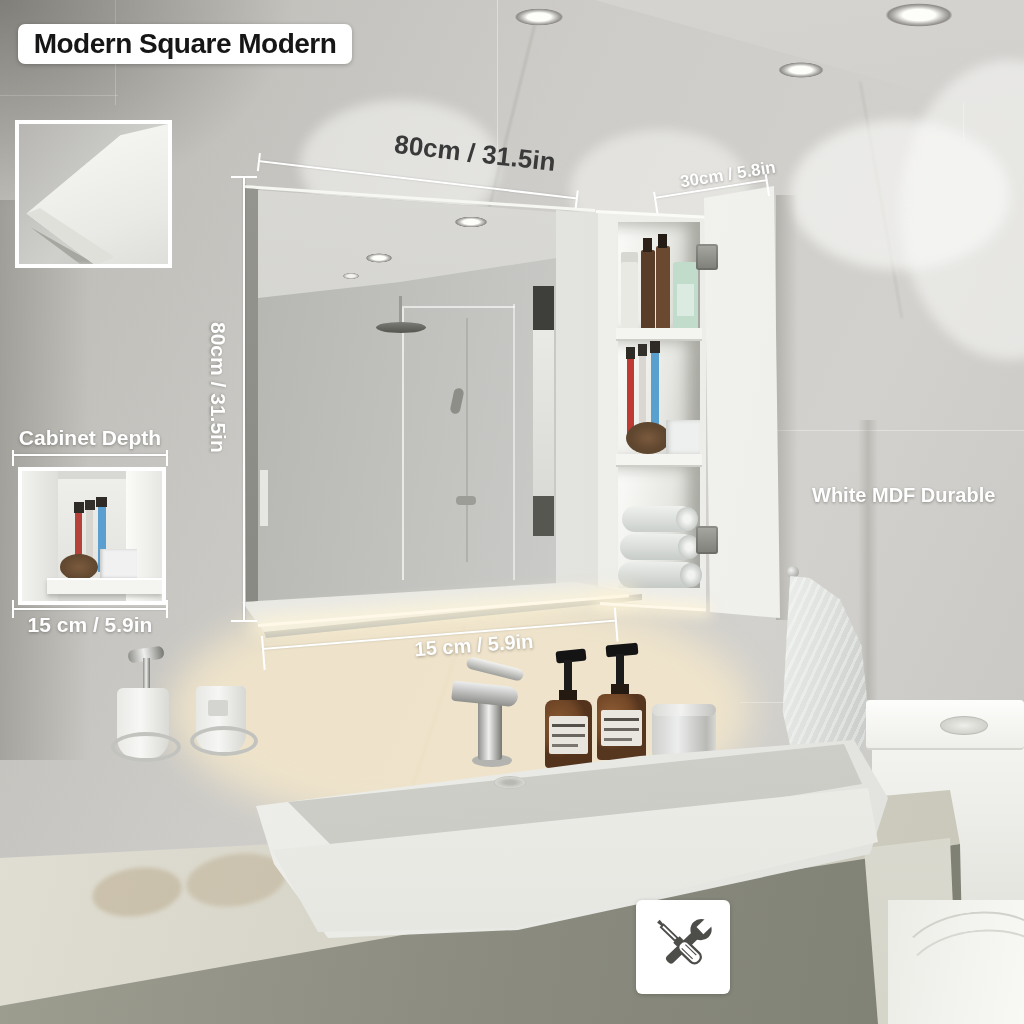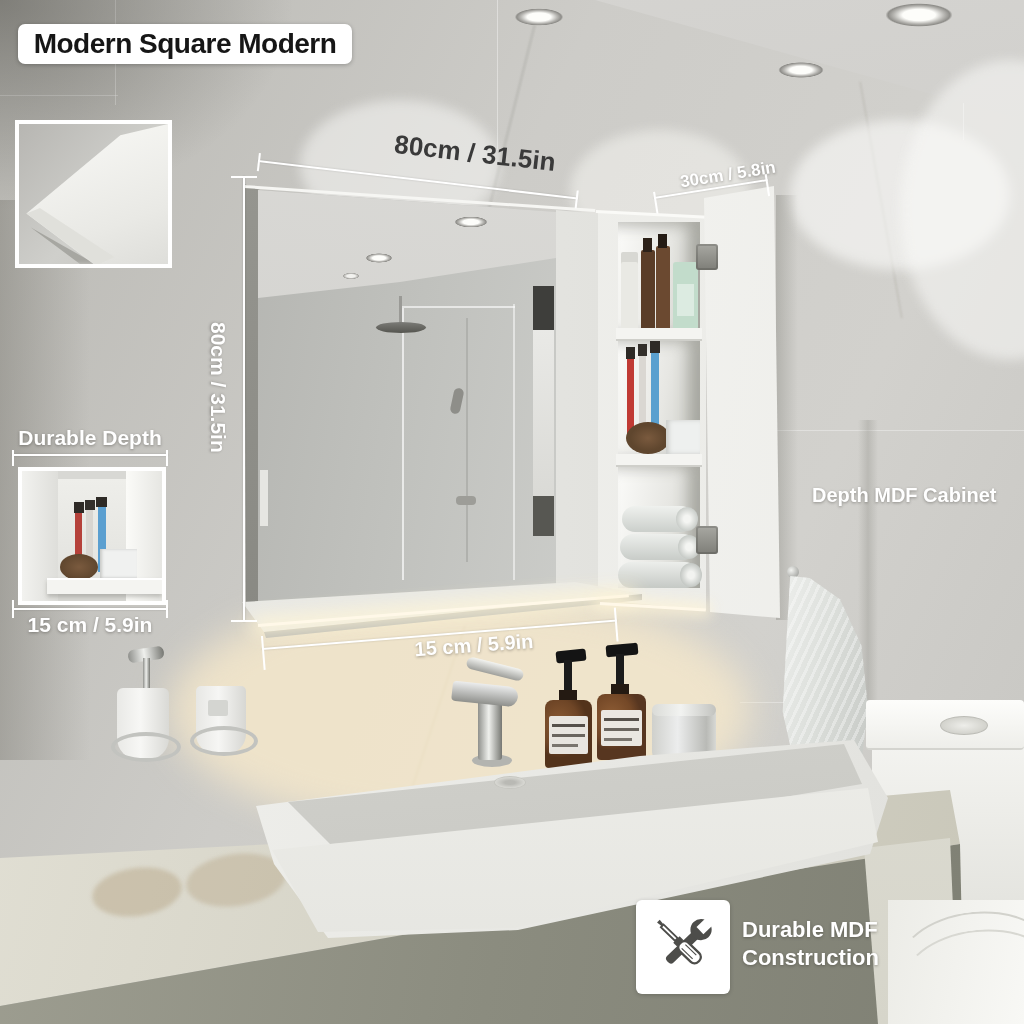--- a/index.html
+++ b/index.html
@@ -179,21 +179,21 @@
   <div class="poly" style="clip-path:polygon(288px 802px,844px 744px,862px 784px,540px 838px,330px 844px);background:linear-gradient(175deg,#e6e6e2,#cfcfca 70%,#c4c4bf);"></div>
   <div class="abs" style="left:494px;top:776px;width:30px;height:11px;border-radius:50%;background:radial-gradient(closest-side,#b9b9b4 35%,#d9d9d4);border:1px solid #c6c6c0;"></div>
   <div class="poly" style="clip-path:polygon(272px 850px,868px 788px,878px 842px,514px 928px,318px 932px);background:linear-gradient(180deg,#fcfcfa,#f0f0ec 60%,#e4e4df);"></div>
 
   <div class="abs" style="left:15px;top:120px;width:157px;height:148px;border:4px solid #fff;box-sizing:border-box;background:linear-gradient(130deg,#b7b6b2,#cfcfcb 55%,#c5c4c0);overflow:hidden;">
     <div class="abs" style="left:0;top:0;width:100%;height:100%;clip-path:polygon(3% 70%,46% 104%,58% 104%,8% 74%);background:rgba(110,110,102,.4);filter:blur(2px);"></div>
     <div class="abs" style="left:0;top:0;width:100%;height:100%;clip-path:polygon(5% 64%,68% 8%,100% 0,100% 100%,50% 100%);background:linear-gradient(160deg,#fafaf7,#e9e9e5 70%,#dededa);"></div>
     <div class="abs" style="left:0;top:0;width:100%;height:100%;clip-path:polygon(5% 64%,52% 101%,64% 95%,14% 60%);background:#e0e0db;"></div>
   </div>
 
-  <div class="abs wtext" style="left:12px;top:426px;width:156px;text-align:center;font-size:21px;">Durable Depth</div>
+  <div class="abs wtext" style="left:12px;top:426px;width:156px;text-align:center;font-size:21px;">Cabinet Depth</div>
   <div class="dline" style="left:12px;top:454px;width:156px;height:2px;">
     <div class="tick" style="left:0;top:-4px;width:2px;height:16px;"></div>
     <div class="tick" style="right:0;top:-4px;width:2px;height:16px;"></div>
   </div>
   <div class="abs" style="left:18px;top:467px;width:148px;height:138px;border:4px solid #fff;box-sizing:border-box;background:#d8d8d4;overflow:hidden;">
     <div class="abs" style="left:0;top:0;width:26%;height:100%;background:linear-gradient(90deg,#f2f2ef,#dededa);"></div>
     <div class="abs" style="left:26%;top:6%;width:48%;height:82%;background:linear-gradient(180deg,#eeeeea,#e2e2de);"></div>
     <div class="abs" style="left:74%;top:0;width:26%;height:100%;background:linear-gradient(90deg,#fbfbf8,#e6e6e2);"></div>
     <div class="abs" style="left:38%;top:30%;width:5%;height:48%;background:#b5413a;"></div>
     <div class="abs" style="left:37%;top:24%;width:7%;height:8%;background:#2e2a26;"></div>
@@ -232,37 +232,33 @@
   <div class="dline" style="left:262px;top:648px;width:356px;height:2px;transform:rotate(-4.6deg);transform-origin:left center;">
     <div class="tick" style="left:0;top:-12px;width:2px;height:34px;"></div>
     <div class="tick" style="right:0;top:-12px;width:2px;height:34px;"></div>
   </div>
   <div class="abs wtext" style="left:404px;top:634px;width:140px;text-align:center;font-size:20px;transform:rotate(-4deg);">15 cm / 5.9in</div>
 
   <div class="abs" style="left:18px;top:24px;width:334px;height:40px;background:#ffffff;border-radius:7px;display:flex;align-items:center;justify-content:center;box-shadow:0 1px 4px rgba(0,0,0,.25);">
     <span style="font-size:28px;font-weight:700;color:#161616;letter-spacing:-.5px;white-space:nowrap;">Modern Square Modern</span>
   </div>
 
-  <div class="abs wtext" style="left:812px;top:484px;width:200px;font-size:20px;">Depth MDF Cabinet</div>
+  <div class="abs wtext" style="left:812px;top:484px;width:200px;font-size:20px;">White MDF Durable</div>
 
   <div class="abs" style="left:636px;top:900px;width:94px;height:94px;background:#ffffff;border-radius:6px;display:flex;align-items:center;justify-content:center;box-shadow:0 1px 4px rgba(0,0,0,.2);">
     <svg viewBox="0 0 100 100" width="76" height="76" aria-hidden="true">
       <g transform="rotate(46 50 50)">
         <rect x="44" y="24" width="12" height="54" rx="5" fill="#4d4d4a"></rect>
         <circle cx="50" cy="17" r="14" fill="#4d4d4a"></circle>
         <rect x="43.5" y="0" width="13" height="19" fill="#ffffff"></rect>
       </g>
       <g transform="rotate(-46 50 50)">
         <polygon points="49.5,3 54.5,3 53.5,12 50.5,12" fill="#4d4d4a"></polygon>
         <rect x="48.5" y="11" width="5" height="26" fill="#ffffff" stroke="#4d4d4a" stroke-width="2.5"></rect>
         <rect x="45" y="37" width="12" height="7" fill="#4d4d4a"></rect>
         <rect x="43" y="44" width="16" height="34" rx="7" fill="#ffffff" stroke="#4d4d4a" stroke-width="3"></rect>
         <line x1="47.5" y1="50" x2="47.5" y2="70" stroke="#4d4d4a" stroke-width="1.5"></line>
         <line x1="54.5" y1="50" x2="54.5" y2="70" stroke="#4d4d4a" stroke-width="1.5"></line>
       </g>
     </svg>
   </div>
-  <div class="abs" style="left:742px;top:916px;width:220px;line-height:1.28;font-size:22px;">
-    <div class="wtext">Durable MDF</div>
-    <div class="wtext">Construction</div>
-  </div>
 
 </div>
 
 </body></html>

